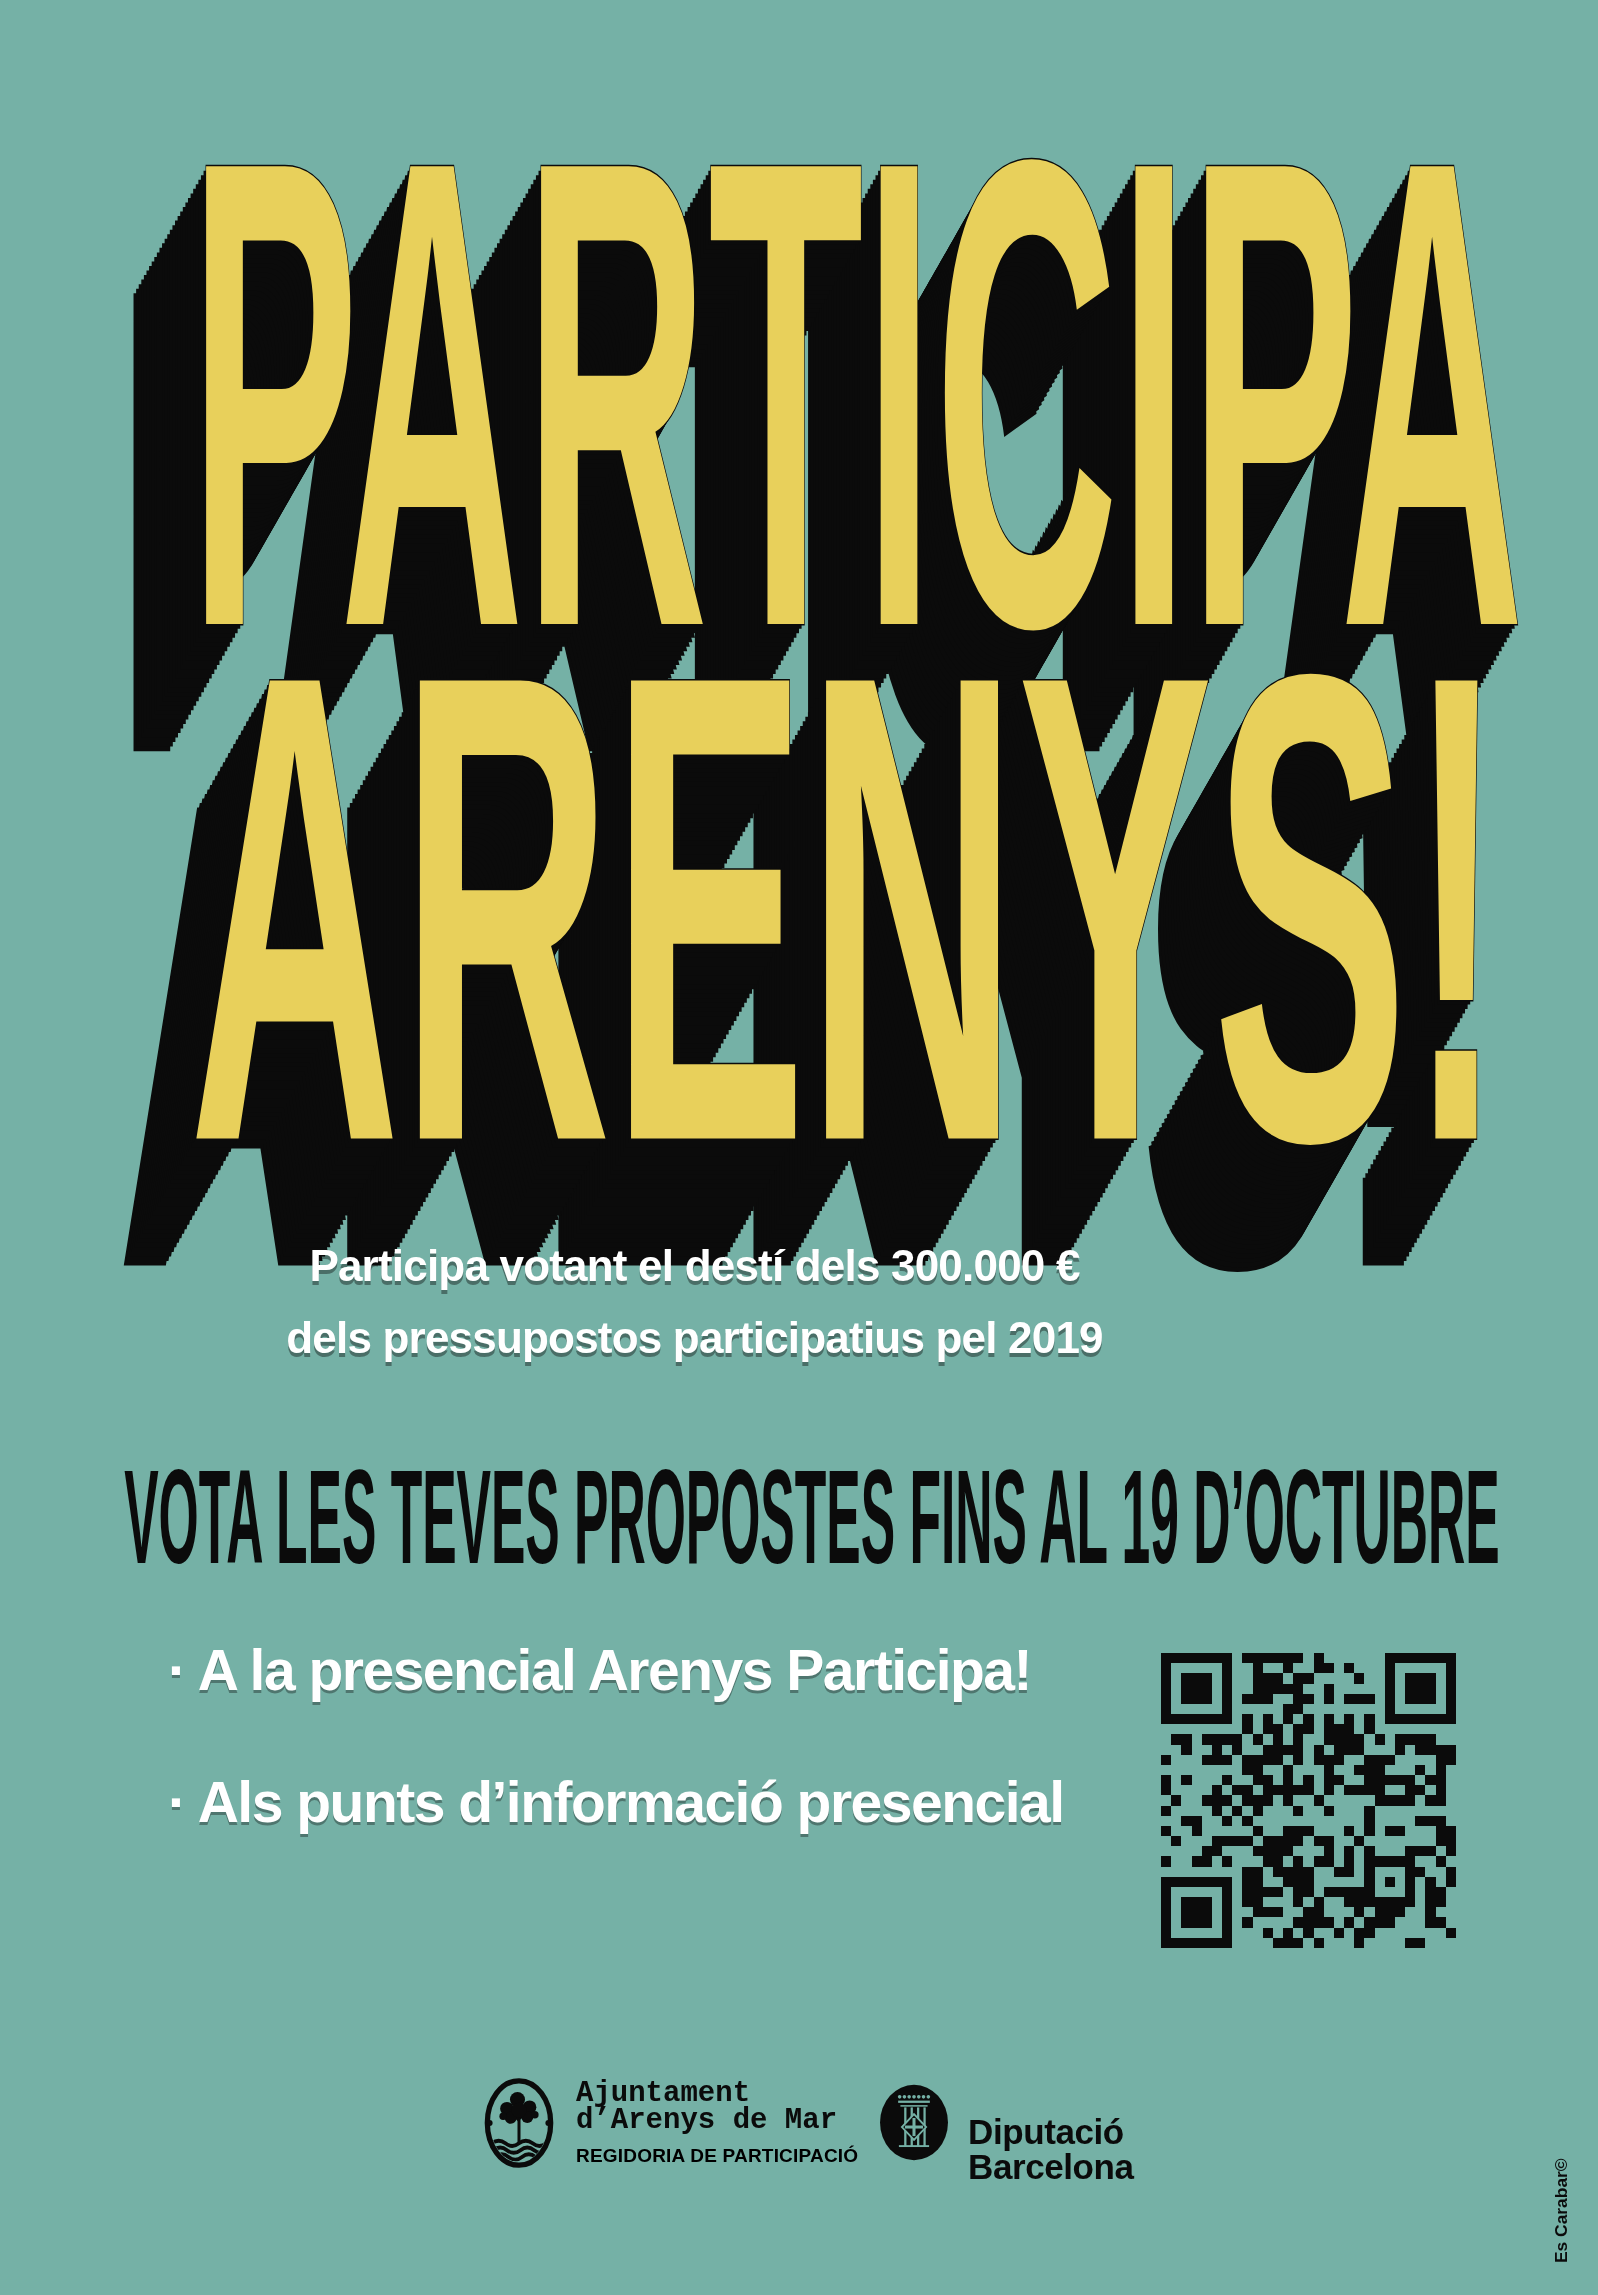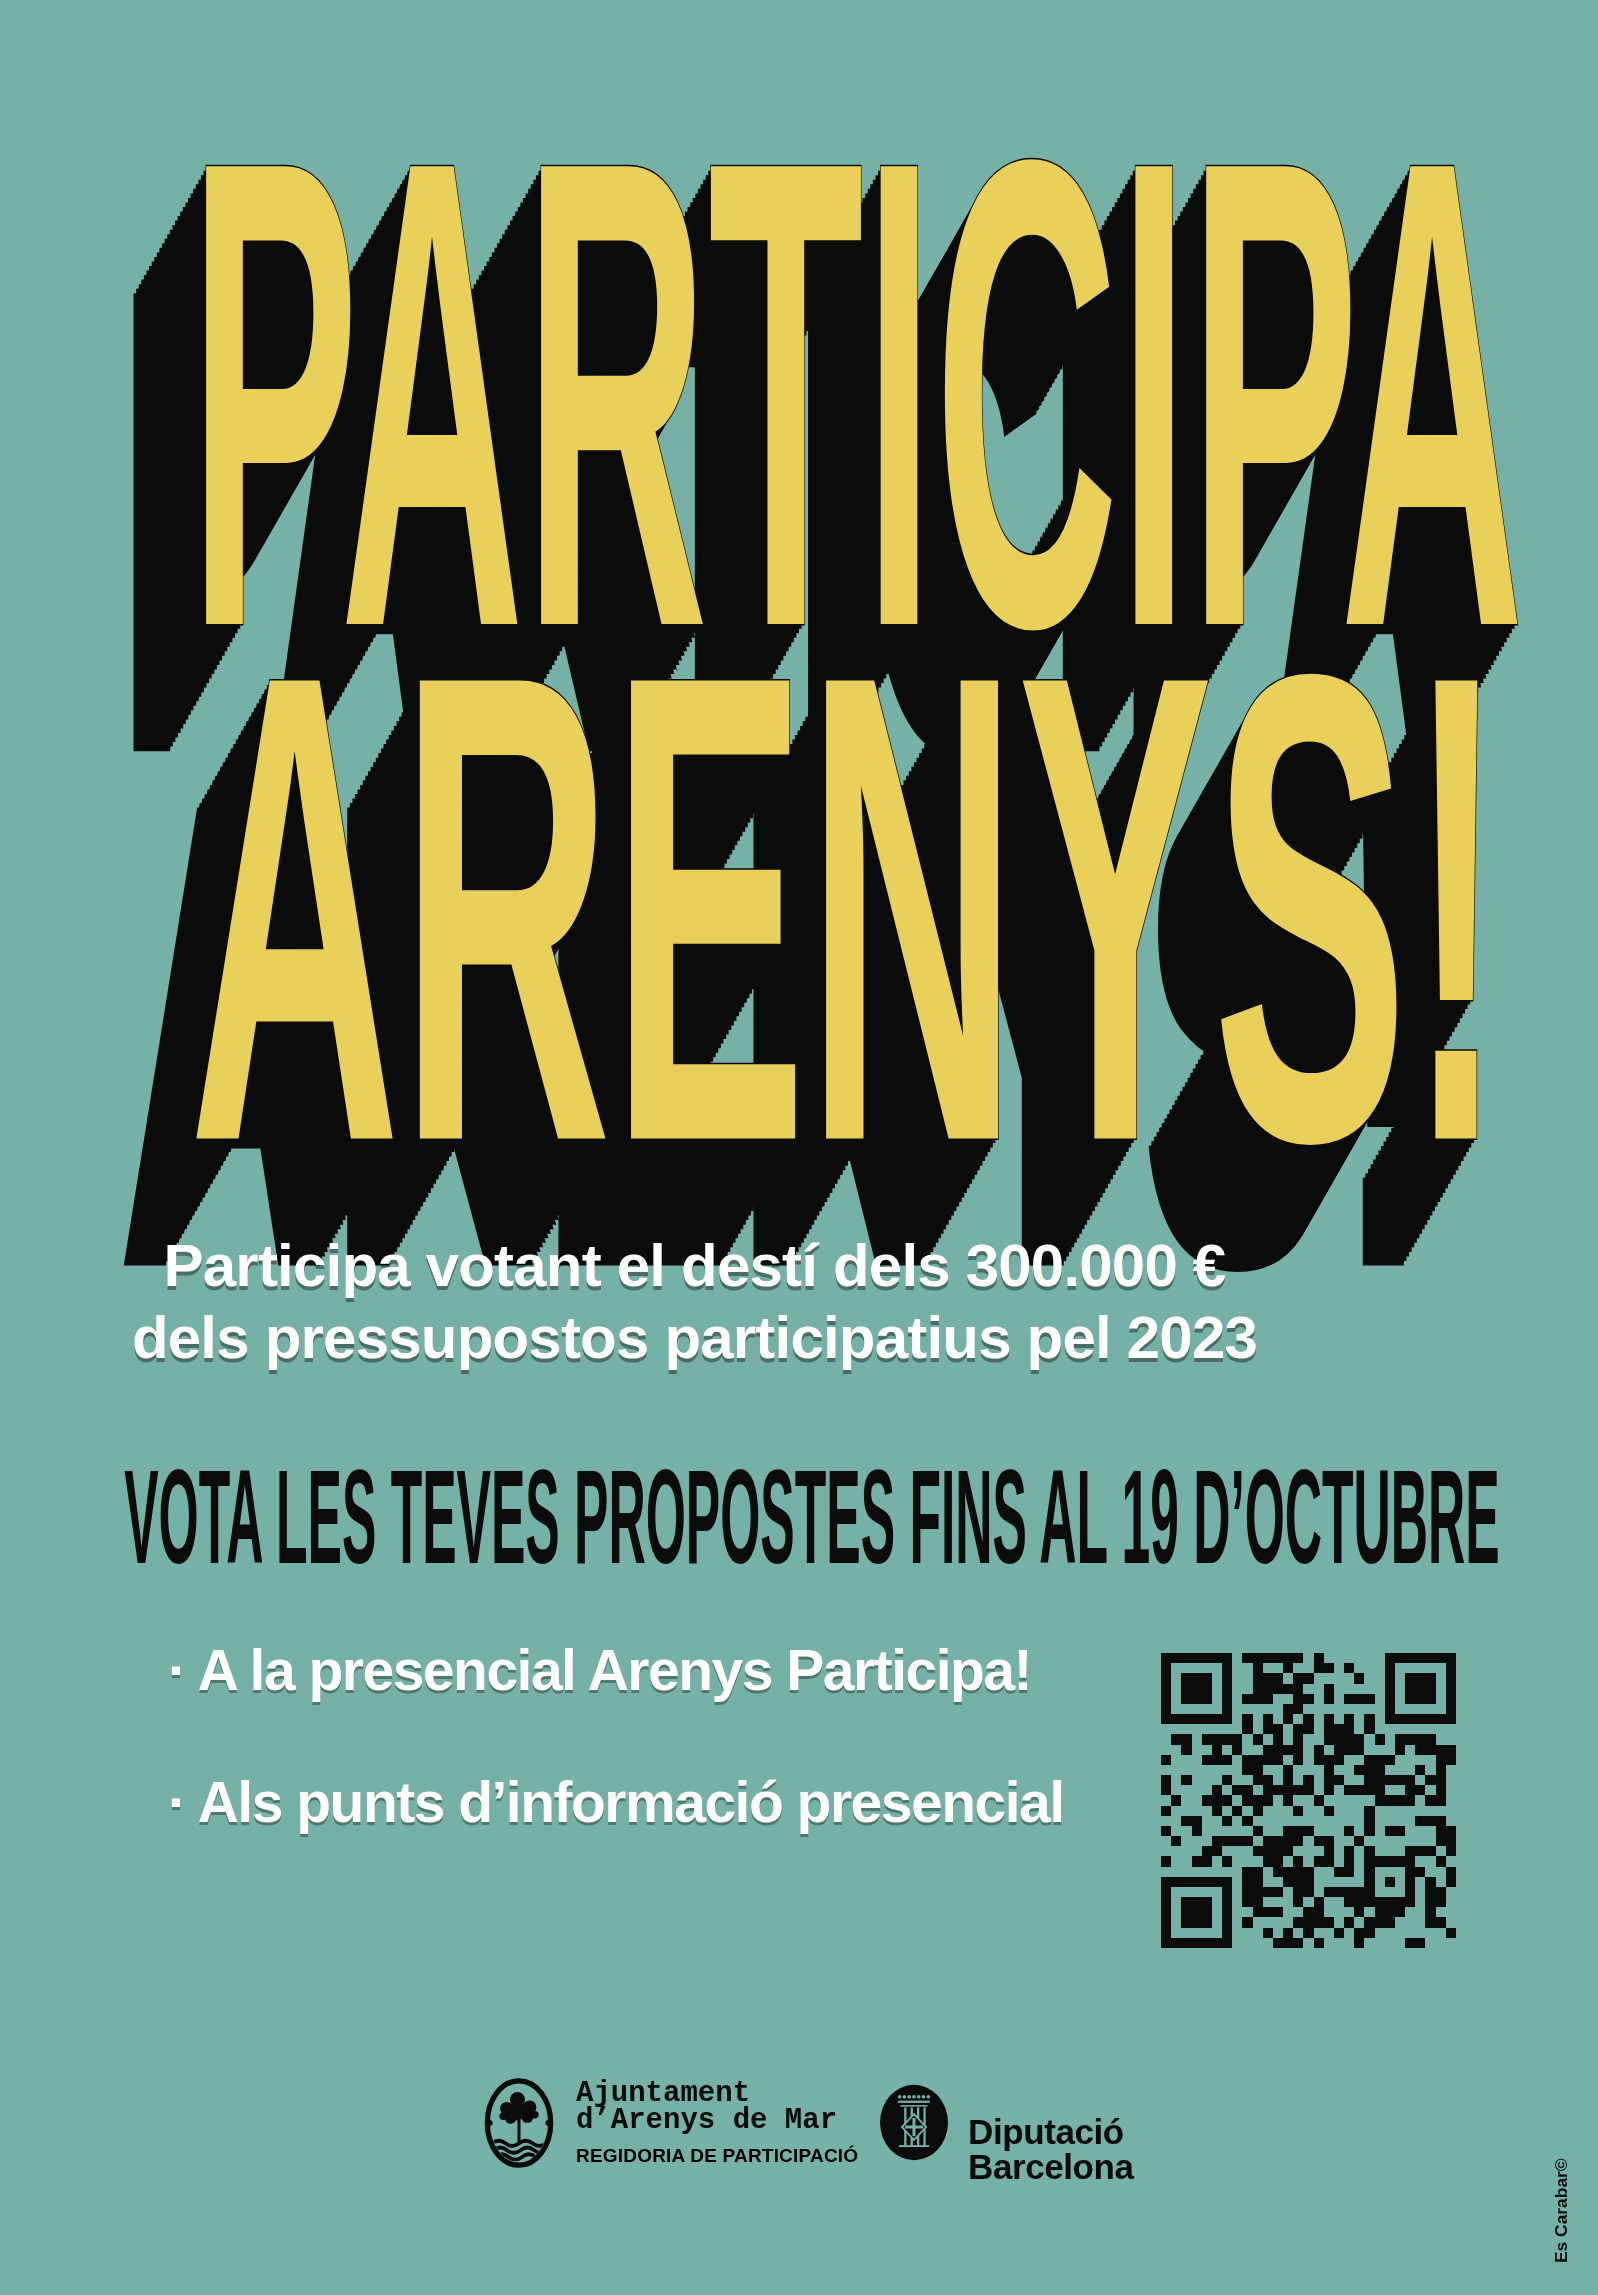--- a/index.html
+++ b/index.html
@@ -21,21 +21,21 @@
     font-family:"Liberation Sans",sans-serif;
     font-weight:bold;
     font-size:176px;
     fill:#0b0b0b;
   }
   .subtitle{
     left:0;top:1230px;width:1389px;
     text-align:center;
     color:#ffffff;
     font-weight:bold;
-    font-size:60px;
+    font-size:44px;
     line-height:72px;
     letter-spacing:-0.8px;
     text-shadow:0 3.8px 0 rgba(10,10,10,0.40);
   }
   .bullet{
     color:#ffffff;
     font-weight:bold;
     font-size:57px;
     line-height:1;
     letter-spacing:-1.5px;
@@ -162,21 +162,21 @@
         <use href="#tl2" x="-13.71" y="24.00" fill="#0b0b0b"></use>
         <use href="#tl2" x="-10.29" y="18.00" fill="#0b0b0b"></use>
         <use href="#tl2" x="-6.86" y="12.00" fill="#0b0b0b"></use>
         <use href="#tl2" x="-3.43" y="6.00" fill="#0b0b0b"></use>
       </g>
     <use href="#tl2" fill="#e8d05b" stroke="#0b0b0b" stroke-width="4" paint-order="stroke"></use>
   </svg>
 
   <div class="abs subtitle">
     <div>Participa votant el destí dels 300.000 €</div>
-    <div>dels pressupostos participatius pel 2023</div>
+    <div>dels pressupostos participatius pel 2019</div>
   </div>
 
   <svg class="abs" style="left:0;top:1437px" width="1599" height="166" viewBox="0 0 2114 220">
     <text class="deadline-text" x="162" y="167" textLength="1823" lengthAdjust="spacingAndGlyphs">VOTA LES TEVES PROPOSTES FINS AL 19 D’OCTUBRE</text>
   </svg>
 
   <div class="abs bullet" style="left:168px;top:1642px">· A la presencial Arenys Participa!</div>
   <div class="abs bullet" style="left:168px;top:1774px">· Als punts d’informació presencial</div>
 
   <svg id="qr" class="abs" style="left:1161px;top:1653px" width="295" height="295" viewBox="0 0 29 29" shape-rendering="crispEdges">

